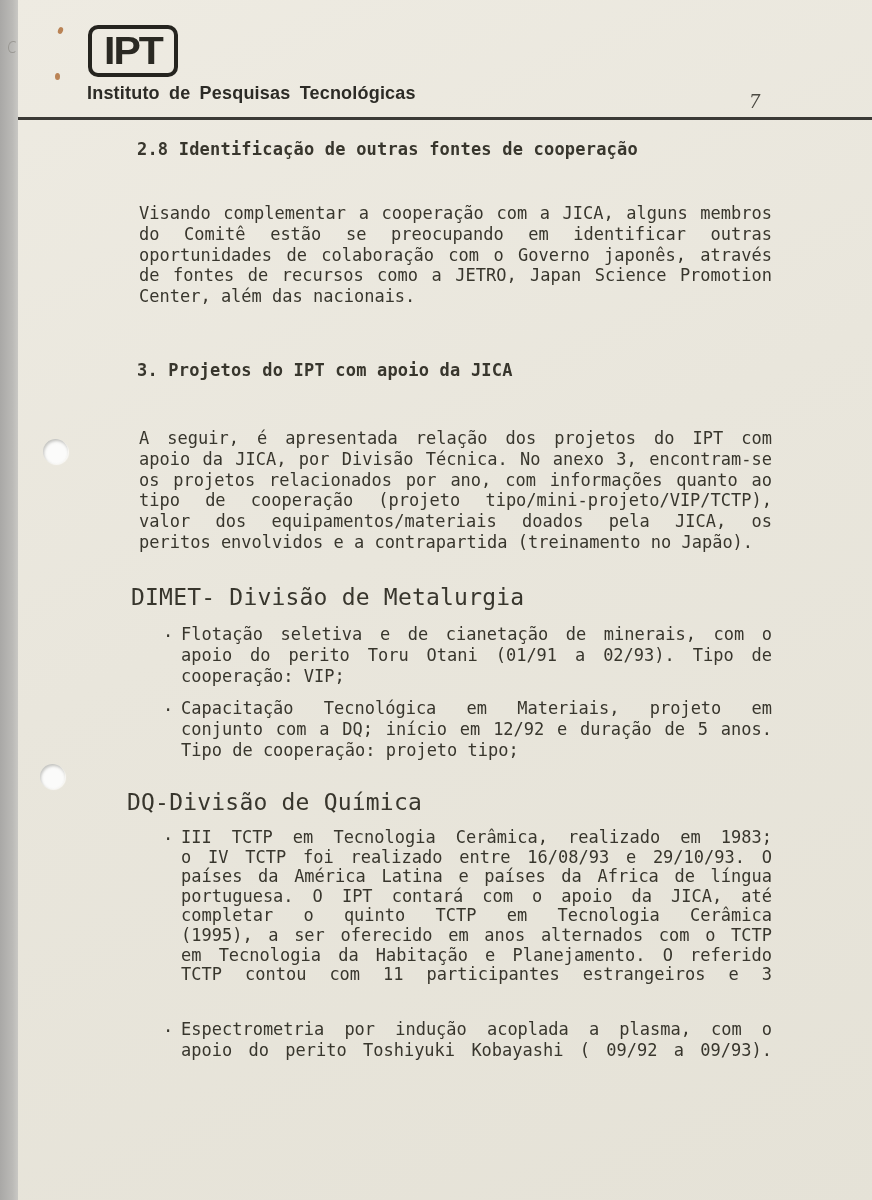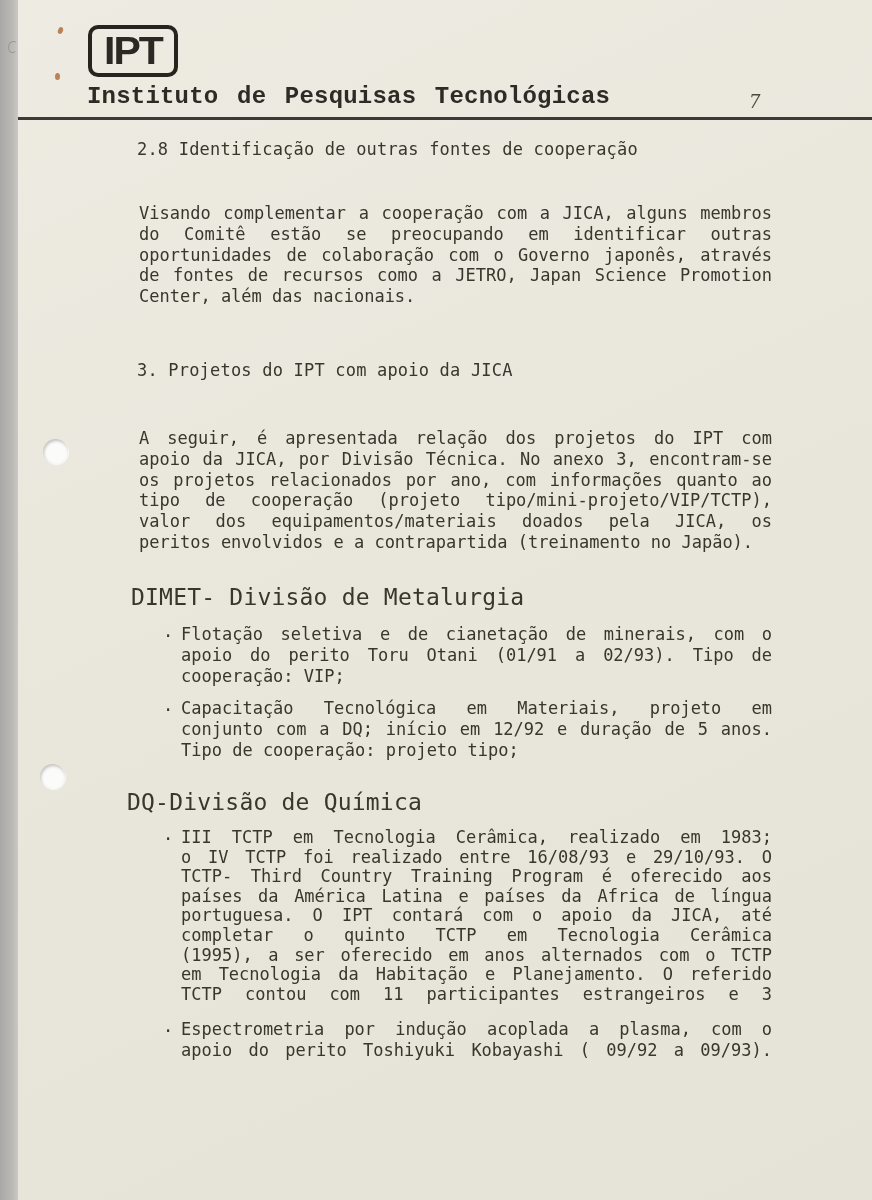--- a/index.html
+++ b/index.html
@@ -27,29 +27,29 @@
   .rust2{left:55px;top:73px;}
   .stray{position:absolute;left:8px;top:41px;width:7px;height:10px;
     border:1.5px solid #8d8b85;border-radius:60% 40% 50% 50%;border-right-color:transparent;opacity:.7;}
   
   .logo{position:absolute;left:88px;top:25px;width:82px;height:44px;
     border:4px solid #25241f;border-radius:10px;
     display:flex;align-items:center;justify-content:center;}
   .logo span{font-family:"Liberation Sans","DejaVu Sans",sans-serif;
     font-weight:bold;font-size:41px;letter-spacing:-2px;color:#2a2923;transform:scaleY(.96);}
   .orgname{position:absolute;left:87px;top:83px;
-    font-family:Liberation Mono, monospace;font-weight:bold;
-    font-size:24px;color:#2c2b26;word-spacing:4px;letter-spacing:.2px;text-align:center;}
+    font-family:Liberation Sans, sans-serif;font-weight:bold;
+    font-size:18px;color:#2c2b26;word-spacing:4px;letter-spacing:.2px;text-align:center;}
   .pagenum{position:absolute;left:749px;top:91px;
     font-family:"DejaVu Serif","Liberation Serif",serif;font-style:italic;
     font-size:18px;color:#4c4a43;}
   .rule{position:absolute;left:18px;top:117px;width:854px;height:3px;background:#3b3a36;}
   
   .tw{position:absolute;font-size:17px;}
-  .hd{font-weight:normal;letter-spacing:.2px;}
+  .hd{font-weight:bold;letter-spacing:.2px;}
   .tl{text-align:justify;text-align-last:justify;white-space:nowrap;}
   .tl.last{text-align-last:left;}
   .para{line-height:20.8px;}
   .lh-tight{line-height:19.6px;}
   .project{position:absolute;width:591px;font-size:17px;}
   .dot{position:absolute;left:-18px;top:-3px;font-size:17px;}
   .divhead{position:absolute;font-size:23px;letter-spacing:.2px;}
 </style>
 </head>
 <body>
@@ -111,21 +111,20 @@
       </div>
   </div>
 
   <div class="divhead" style="left:127px;top:789px;">DQ-Divisão de Química</div>
 
   <div class="project lh-tight" style="left:181px;top:828px;">
     <span class="dot">.</span>
     <div>
         <div class="tl">III TCTP em Tecnologia Cerâmica, realizado em 1983;</div>
         <div class="tl">o IV TCTP foi realizado entre 16/08/93 e 29/10/93. O</div>
-        <div class="tl">TCTP- Third Country Training Program é oferecido aos</div>
         <div class="tl">países da América Latina e países da Africa de língua</div>
         <div class="tl">portuguesa. O IPT contará com o apoio da JICA, até</div>
         <div class="tl">completar o quinto TCTP em Tecnologia Cerâmica</div>
         <div class="tl">(1995), a ser oferecido em anos alternados com o TCTP</div>
         <div class="tl">em Tecnologia da Habitação e Planejamento. O referido</div>
         <div class="tl">TCTP contou com 11 participantes estrangeiros e 3</div>
       </div>
   </div>
 
   <div class="project para" style="left:181px;top:1019px;">

